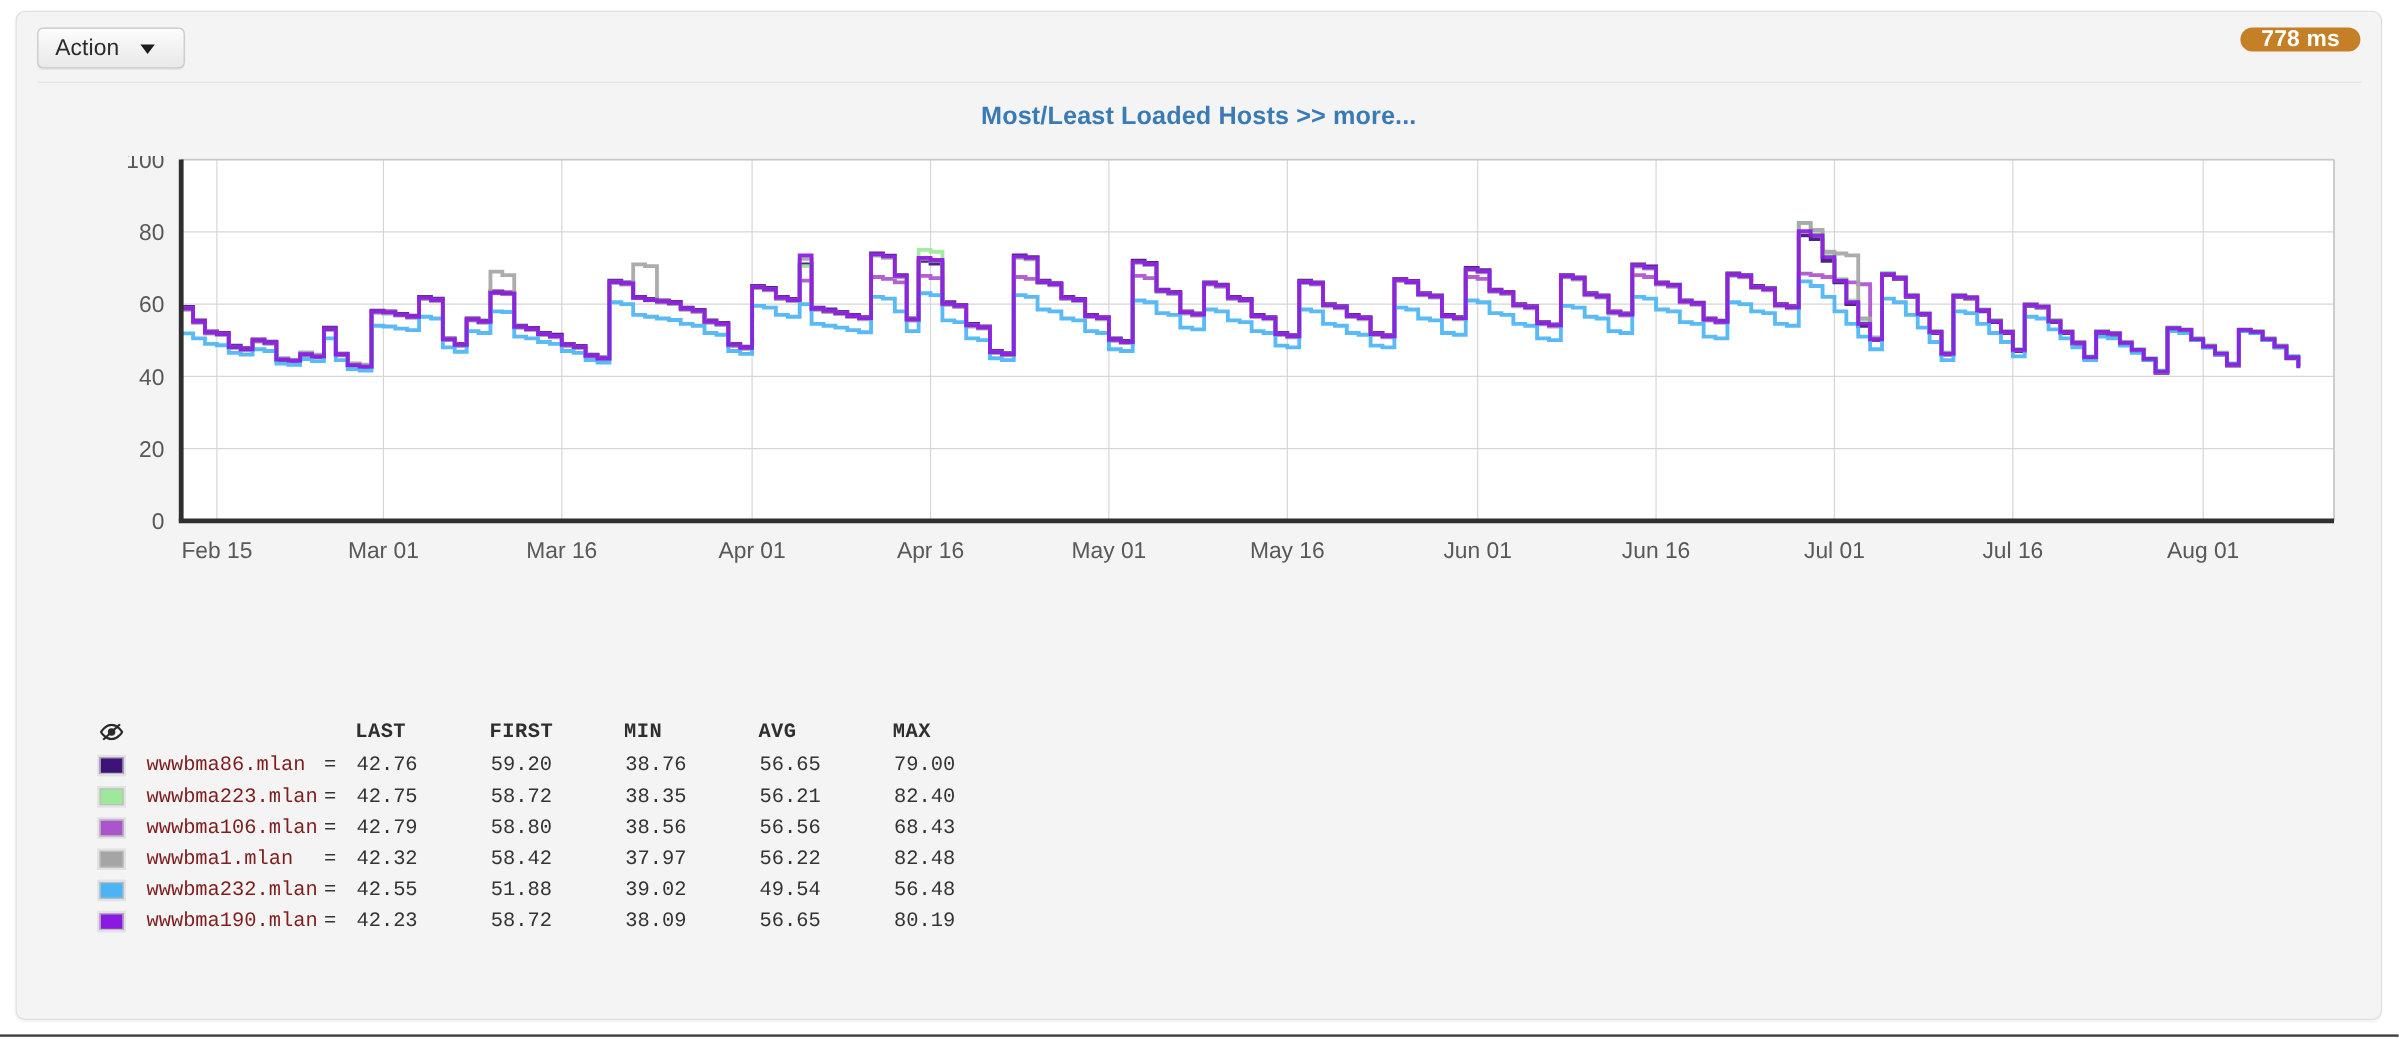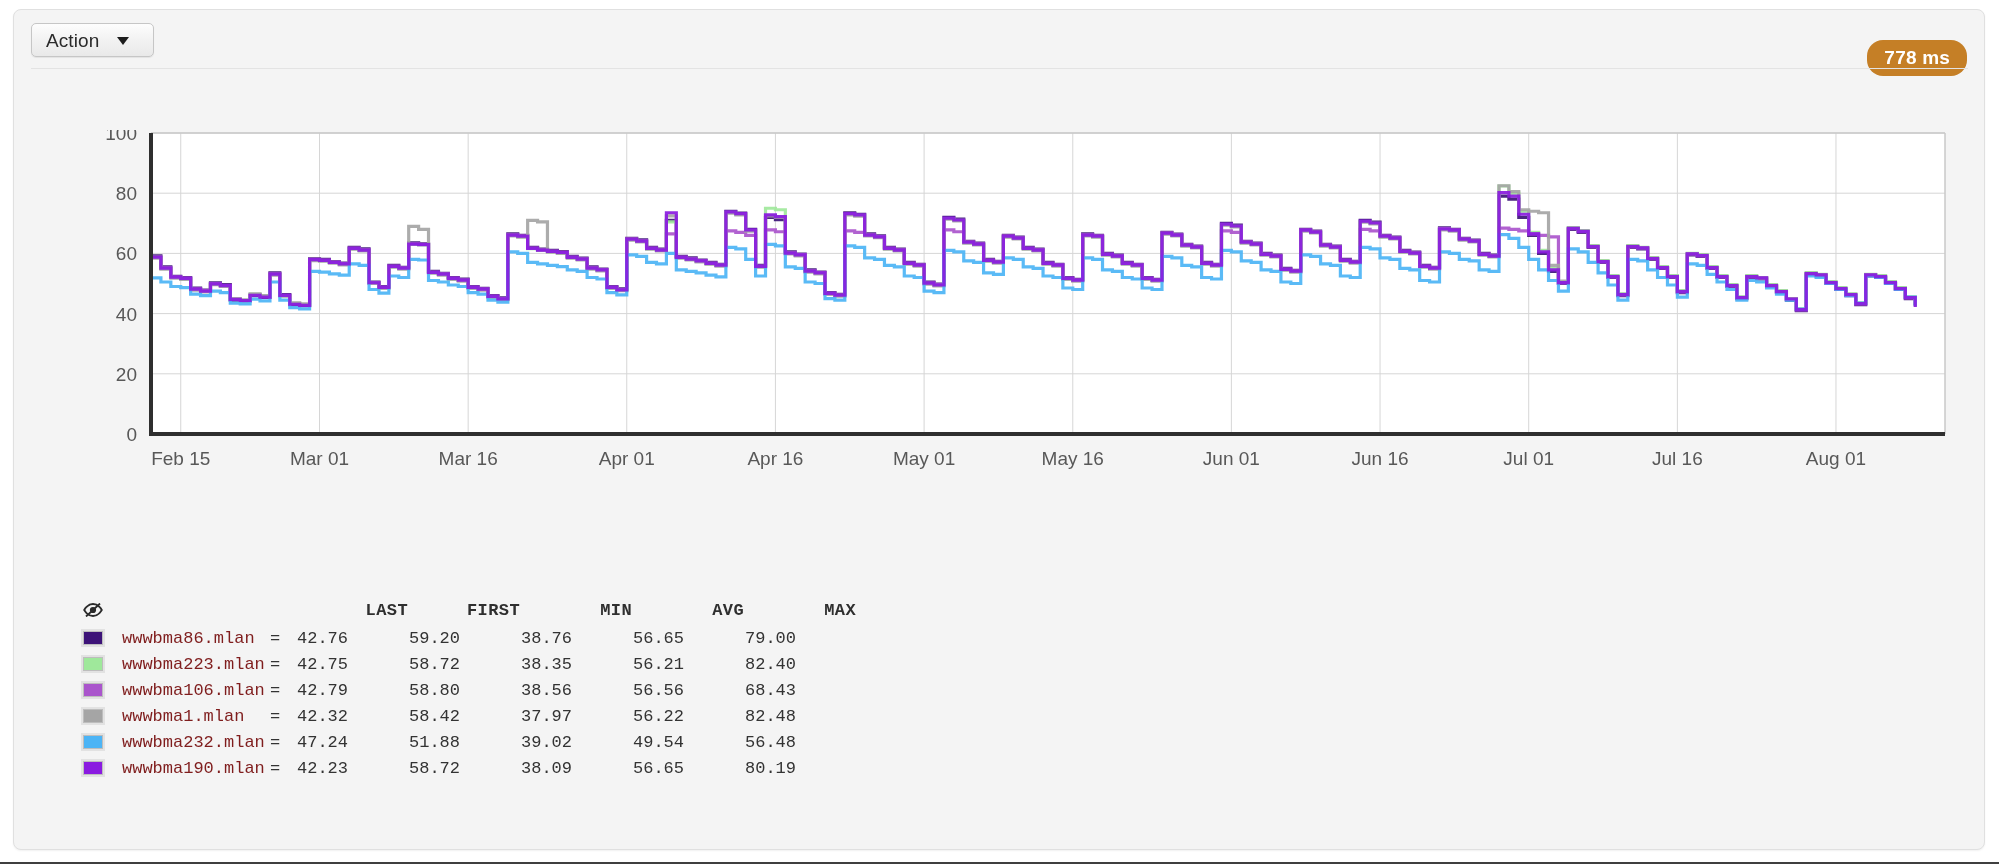--- a/index.html
+++ b/index.html
@@ -68,22 +68,22 @@
     width: 0; height: 0;
     border-left: 6px solid transparent;
     border-right: 6px solid transparent;
     border-top: 8px solid #1d1d1d;
     margin-top: 2px;
   }
 
   .timing-badge {
     position: absolute;
     right: 17px;
-    top: 30px;
-    height: 36px;
+    top: 13px;
+    height: 20px;
     padding: 0 17px;
     display: flex;
     align-items: center;
     justify-content: center;
     background: #c57f26;
     border-radius: 16px;
     color: #ffffff;
     font-size: 19px;
     font-weight: bold;
     letter-spacing: 0.2px;
@@ -148,21 +148,21 @@
     display: flex;
     align-items: center;
     justify-content: center;
     cursor: pointer;
   }
 
   .col-spacer { width: 192px; }
 
   .legend-header .num-col {
     width: 112px;
-    text-align: right;
+    text-align: left;
   }
 
   .legend-row {
     display: flex;
     align-items: center;
     height: 26px;
     cursor: pointer;
   }
 
   .swatch-box {
@@ -213,20 +213,21 @@
 
     <div class="toolbar">
       <div class="action-button">
         <span class="action-button-label">Action</span>
         <span class="caret-down"></span>
       </div>
       <div class="timing-badge">778 ms</div>
       <div class="toolbar-divider"></div>
     </div>
 
+    <div class="chart-title">Most/Least Loaded Hosts &gt;&gt; more...</div>
 
     <div class="plot-wrap">
       <svg id="chart-svg" width="1972" height="450">
           <rect x="137" y="3" width="1794" height="301" fill="#ffffff"></rect>
           <line x1="137" y1="243.8" x2="1931" y2="243.8" stroke="#d6d6d6" stroke-width="1"></line>
           <line x1="137" y1="183.6" x2="1931" y2="183.6" stroke="#d6d6d6" stroke-width="1"></line>
           <line x1="137" y1="123.4" x2="1931" y2="123.4" stroke="#d6d6d6" stroke-width="1"></line>
           <line x1="137" y1="63.19999999999999" x2="1931" y2="63.19999999999999" stroke="#d6d6d6" stroke-width="1"></line>
           <line x1="137" y1="3" x2="1931" y2="3" stroke="#d6d6d6" stroke-width="1"></line>
           <line x1="166.73480662983425" y1="3" x2="166.73480662983425" y2="304" stroke="#d6d6d6" stroke-width="1"></line>
@@ -336,21 +337,21 @@
             <div class="num-col">37.97</div>
             <div class="num-col">56.22</div>
             <div class="num-col">82.48</div>
           </div>
           <div class="legend-row">
             <div class="swatch-box">
               <div class="swatch-inner" style="background: rgb(76, 180, 245);"></div>
             </div>
             <div class="legend-name">wwwbma232.mlan</div>
             <div class="legend-eq">=</div>
-            <div class="num-col">47.24</div>
+            <div class="num-col">42.55</div>
             <div class="num-col">51.88</div>
             <div class="num-col">39.02</div>
             <div class="num-col">49.54</div>
             <div class="num-col">56.48</div>
           </div>
           <div class="legend-row">
             <div class="swatch-box">
               <div class="swatch-inner" style="background: rgb(138, 26, 224);"></div>
             </div>
             <div class="legend-name">wwwbma190.mlan</div>

